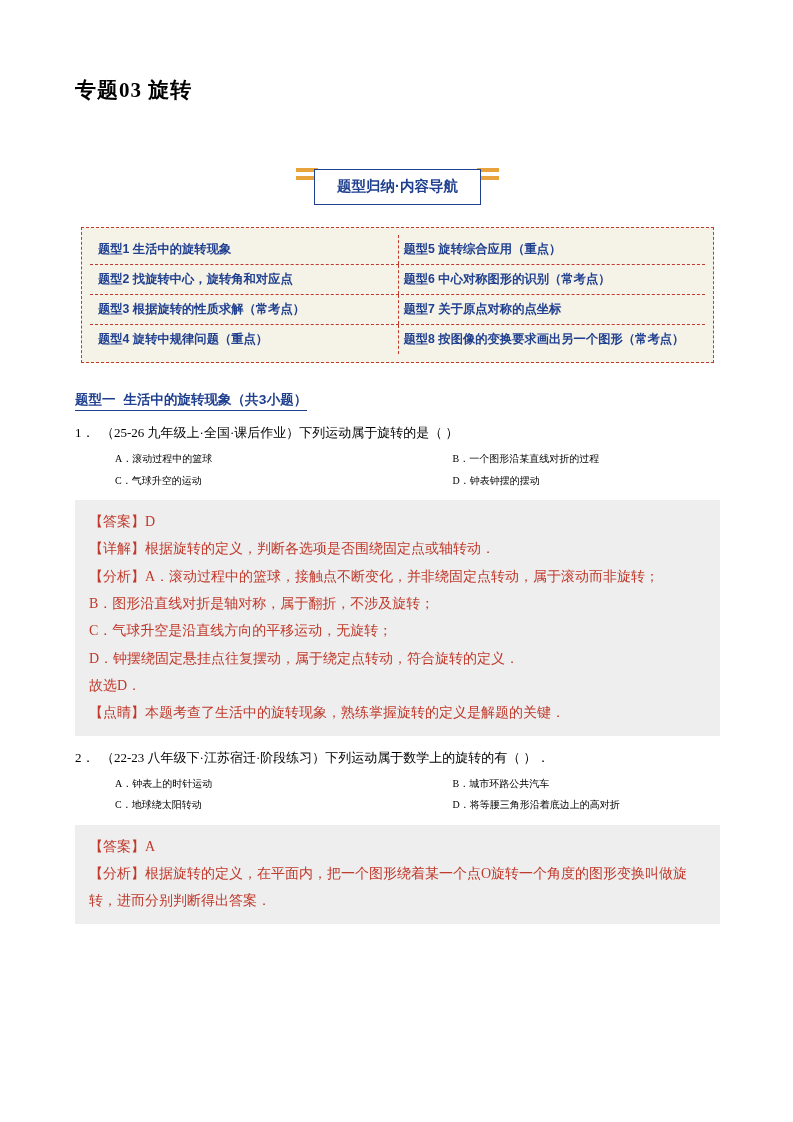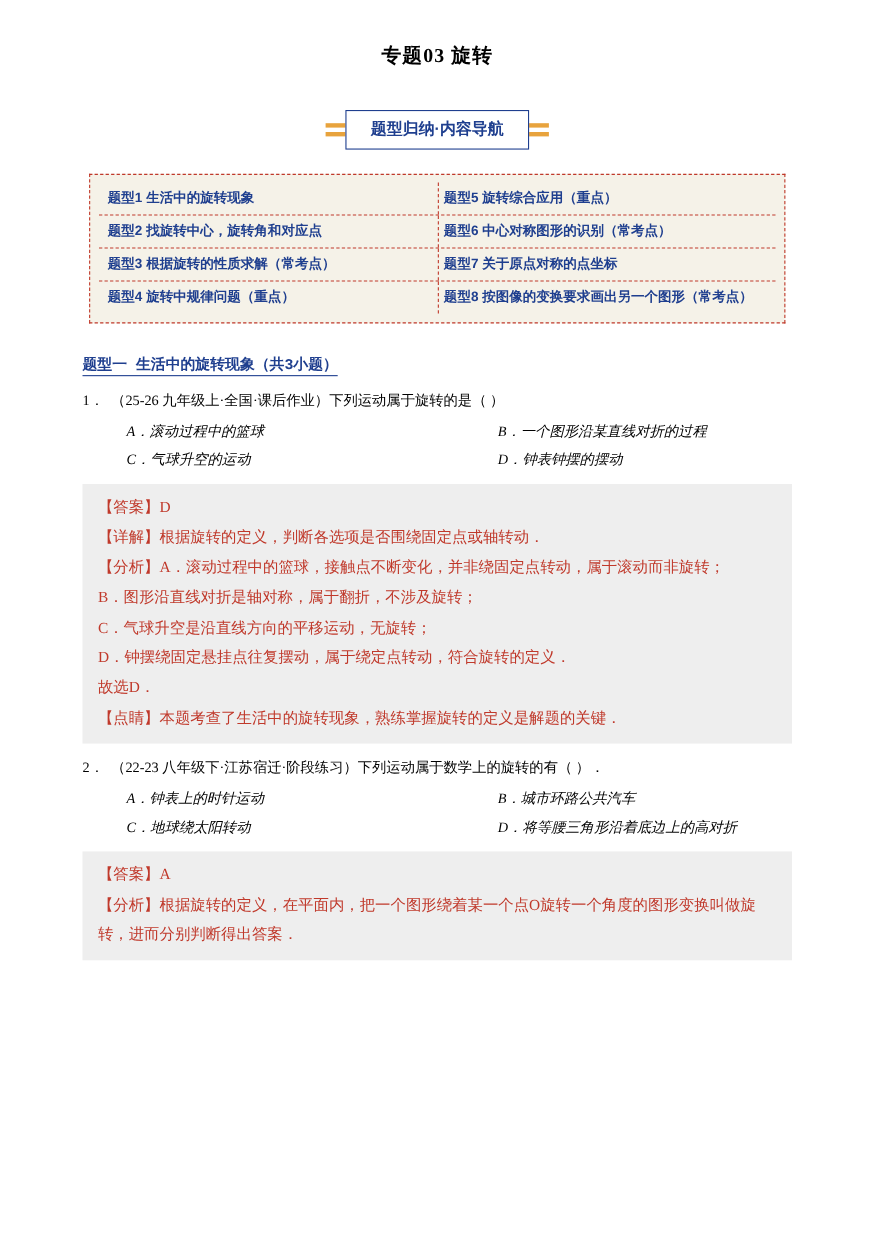--- a/index.html
+++ b/index.html
@@ -24,25 +24,24 @@
   }
   .content {
     position: absolute;
     left: 75px;
     top: 0;
     width: 645px;
   }
 
   
   .doc-title {
-    text-align: center;
-    font-size: 18px;
+    font-size: 21px;
     font-weight: bold;
     font-family: "Liberation Serif", serif;
-    margin-top: 38px;
+    margin-top: 76px;
     letter-spacing: 1px;
   }
 
   
   .banner-wrap {
     display: flex;
     justify-content: center;
     align-items: center;
     margin-top: 38px;
   }
@@ -50,20 +49,21 @@
   .banner-box {
     border: 1.6px solid #1f3f8f;
     padding: 7px 22px 8px 22px;
     color: #1f3f8f;
     font-weight: bold;
     font-size: 14.5px;
     background: #fff;
     position: relative;
     z-index: 2;
     font-family: "Liberation Sans", sans-serif;
+    margin-top: 27px;
   }
   .banner-deco {
     width: 22px;
     height: 18px;
     position: relative;
     z-index: 1;
   }
   .banner-deco::before,
   .banner-deco::after {
     content: "";
@@ -137,24 +137,23 @@
   .q-text { flex: 1; }
   .options {
     margin-top: 5px;
     margin-left: 26px;
     display: flex;
     flex-wrap: wrap;
   }
   .opt {
     width: 50%;
     box-sizing: border-box;
-    font-size: 13px;
+    font-size: 10px;
     padding: 3px 0;
     padding-left: 14px;
-    font-style: italic;
   }
   .opt.b, .opt.d { padding-left: 42px; }
 
   
   .ans-block {
     background: #eeeeee;
     margin-top: 9px;
     padding: 8px 14px 9px 14px;
     box-sizing: border-box;
   }

